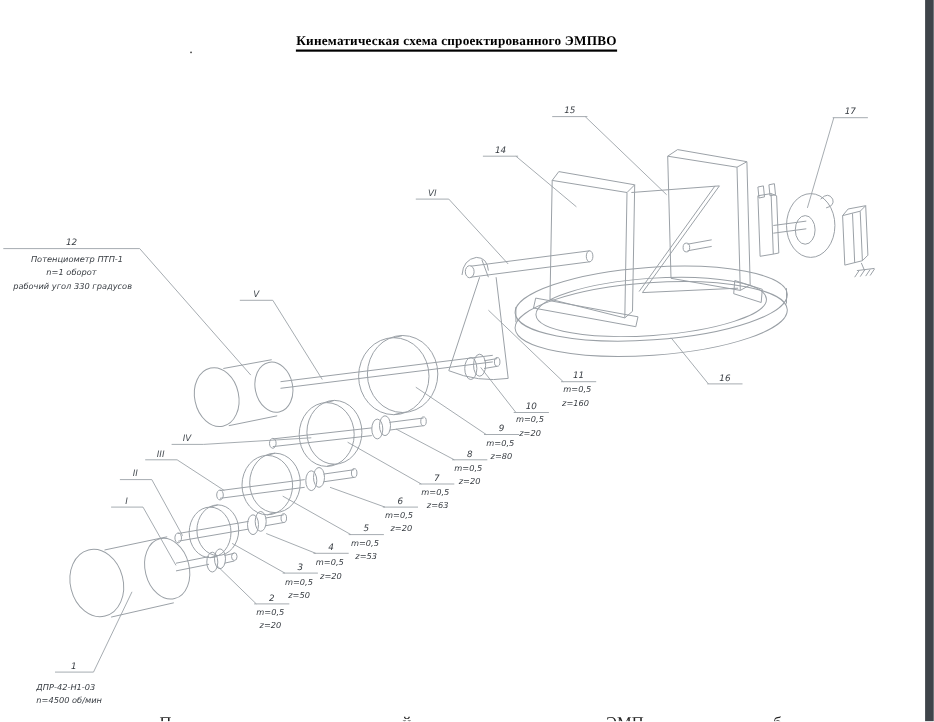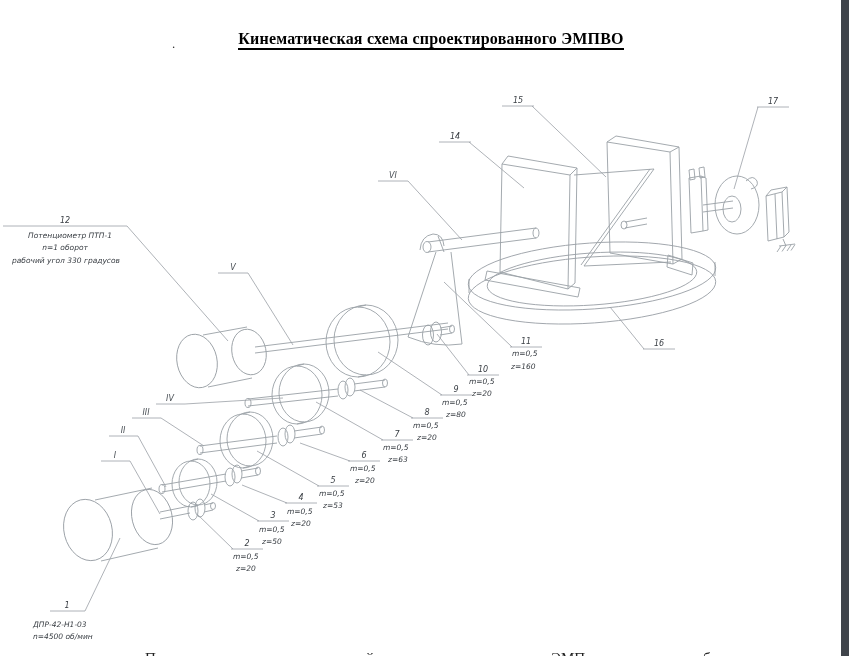--- a/index.html
+++ b/index.html
@@ -1,20 +1,20 @@
 <!DOCTYPE html>
 <html><head>
 <meta charset="utf-8">
 <style>
   html,body{margin:0;padding:0;background:#ffffff;}
   .page{position:relative;width:849px;height:656px;background:#ffffff;overflow:hidden;
         font-family:"DejaVu Sans",sans-serif;}
-  .titlebar{position:absolute;top:30px;left:16px;width:830px;text-align:center;
+  .titlebar{position:absolute;top:30px;left:0;width:830px;text-align:center;
             font-family:"Liberation Serif","DejaVu Serif",serif;font-weight:bold;
-            font-size:16px;color:#000;}
+            font-size:12px;color:#000;}
   .titlebar .t{border-bottom:2px solid #000;padding-bottom:1px;letter-spacing:.2px;}
   .titledot{position:absolute;top:36px;left:172px;font-size:13px;color:#333;
             font-family:"Liberation Serif",serif;}
   svg{position:absolute;top:0;left:0;}
   .ln{stroke:#9aa0a6;stroke-width:0.9;fill:none;}
   .ld{stroke:#9aa0a6;stroke-width:0.8;fill:none;}
   .lbl{font-family:"DejaVu Sans",sans-serif;font-style:italic;font-size:8px;fill:#373c42;}
   .sub{font-family:"DejaVu Sans",sans-serif;font-style:italic;font-size:7.5px;fill:#373c42;}
   .rom{font-family:"DejaVu Sans",sans-serif;font-style:italic;font-size:8px;fill:#4a5056;}
   .mid{text-anchor:middle;}

